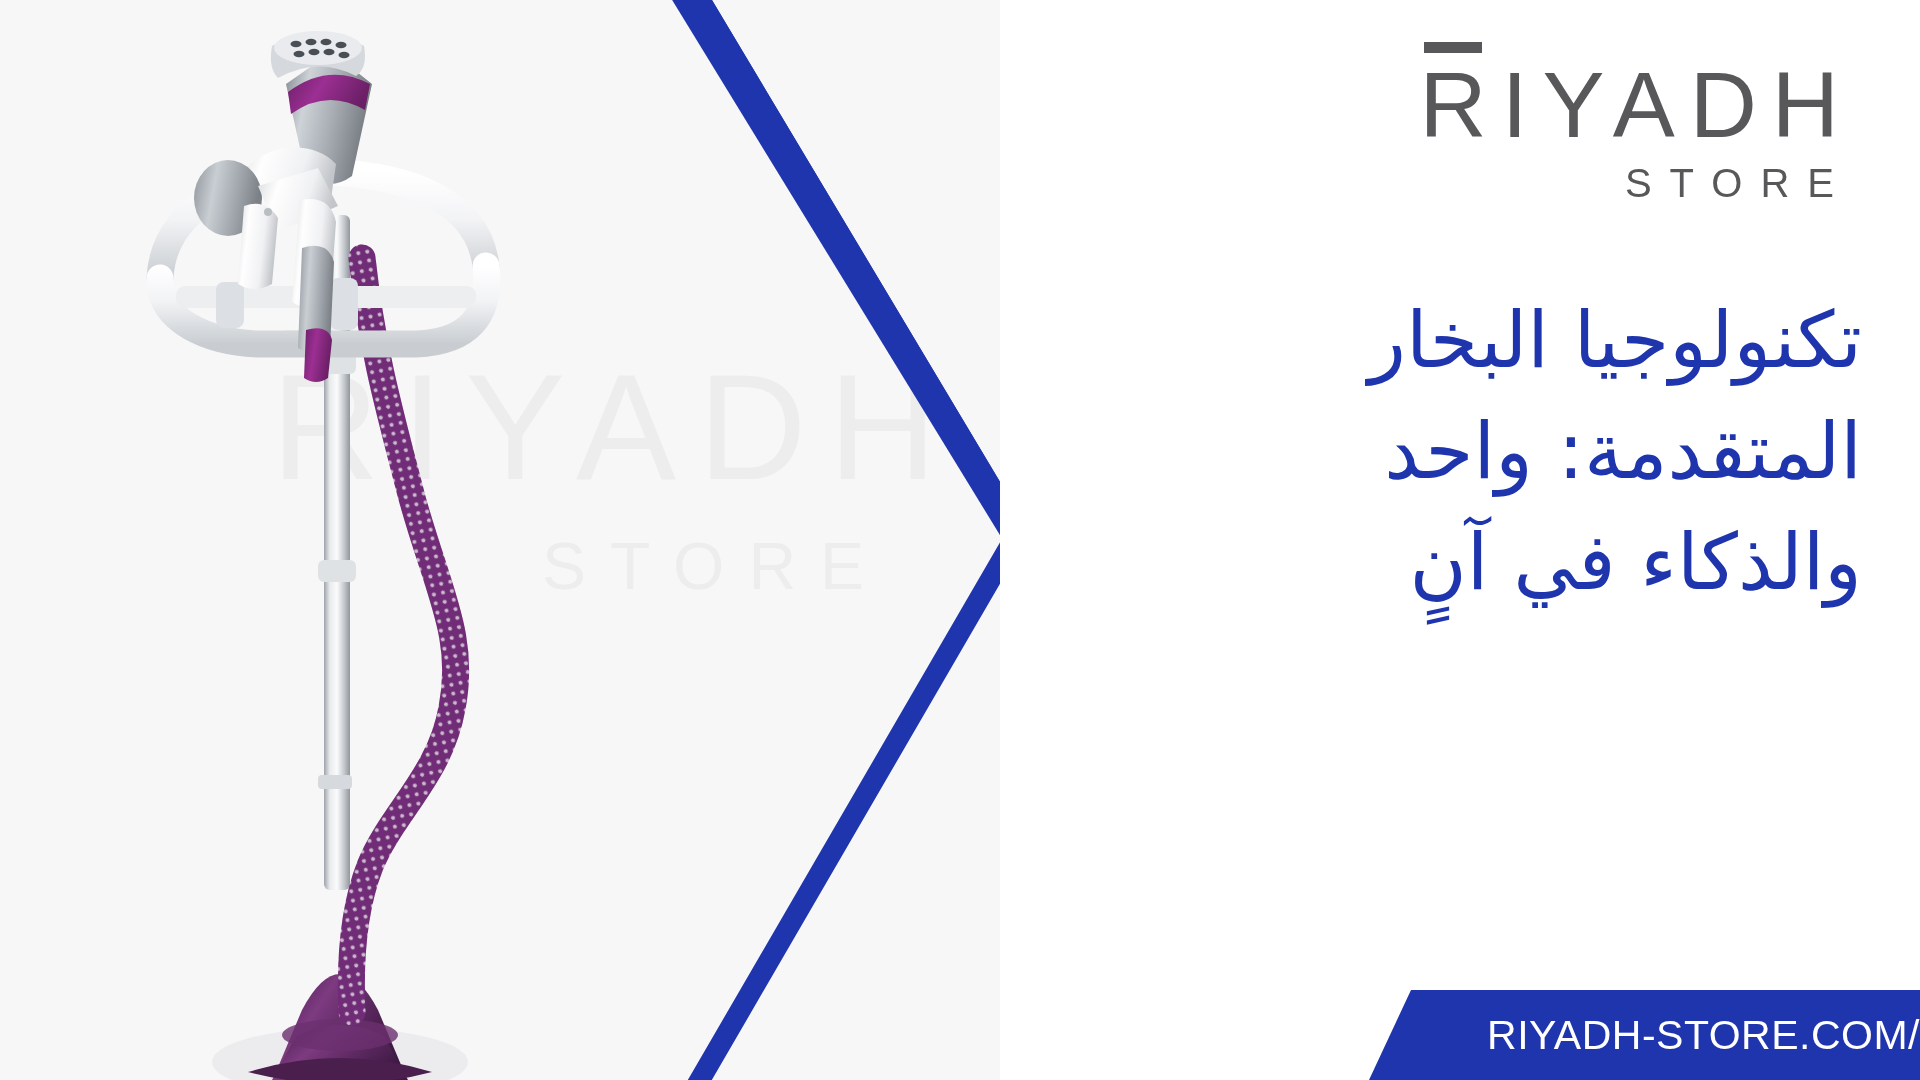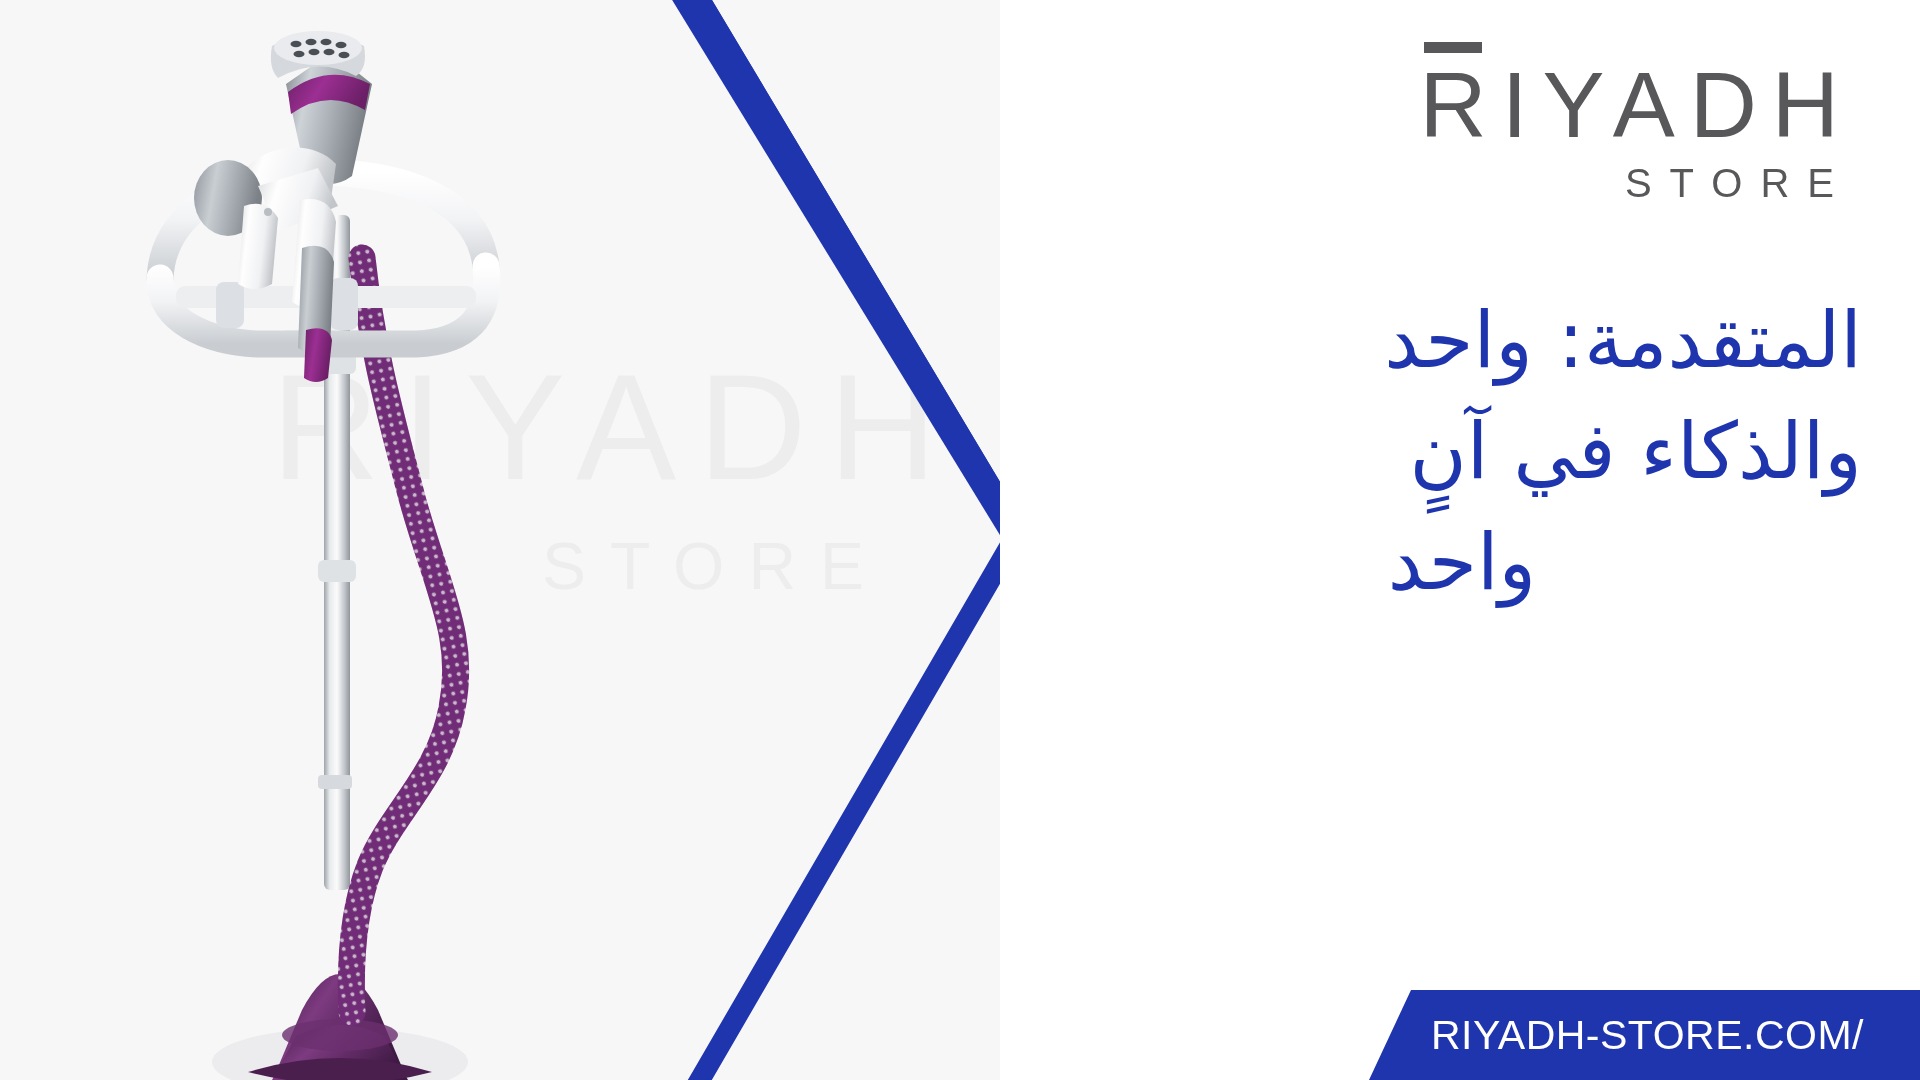--- a/index.html
+++ b/index.html
@@ -122,20 +122,21 @@
 
   
   .url-ribbon {
     position:absolute;
     left:1369px; top:990px;
     width:551px; height:90px;
     background:#1f35ad;
     clip-path:polygon(42px 0, 100% 0, 100% 100%, 0 100%);
     display:flex;
     align-items:center;
+    justify-content:flex-end;
   }
   .url-text {
     color:#ffffff;
     font-size:41px;
     font-weight:400;
     letter-spacing:0.5px;
     padding-left:62px;
     white-space:nowrap;
   }
 </style>
@@ -266,23 +267,23 @@
 
     <div class="logo-block">
       <div class="logo-wordmark">
         <span class="logo-macron"></span>
         <span>RIYADH</span>
       </div>
       <div class="logo-sub">STORE</div>
     </div>
 
     <div class="headline">
+      <span class="hl-line">تكنولوجيا البخار</span>
       <span class="hl-line">المتقدمة: واحد</span>
       <span class="hl-line">والذكاء في آنٍ</span>
-      <span class="hl-line center">واحد</span>
     </div>
   </div>
 
   <div class="url-ribbon">
     <span class="url-text">RIYADH-STORE.COM/</span>
   </div>
 
 </div>
 
 </body></html>

